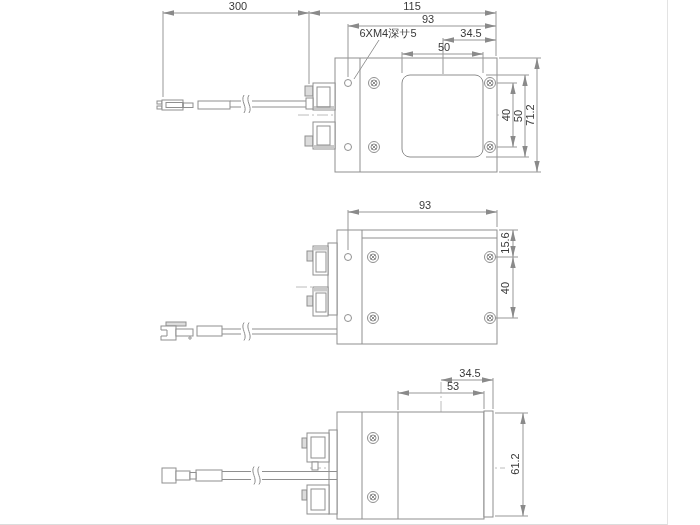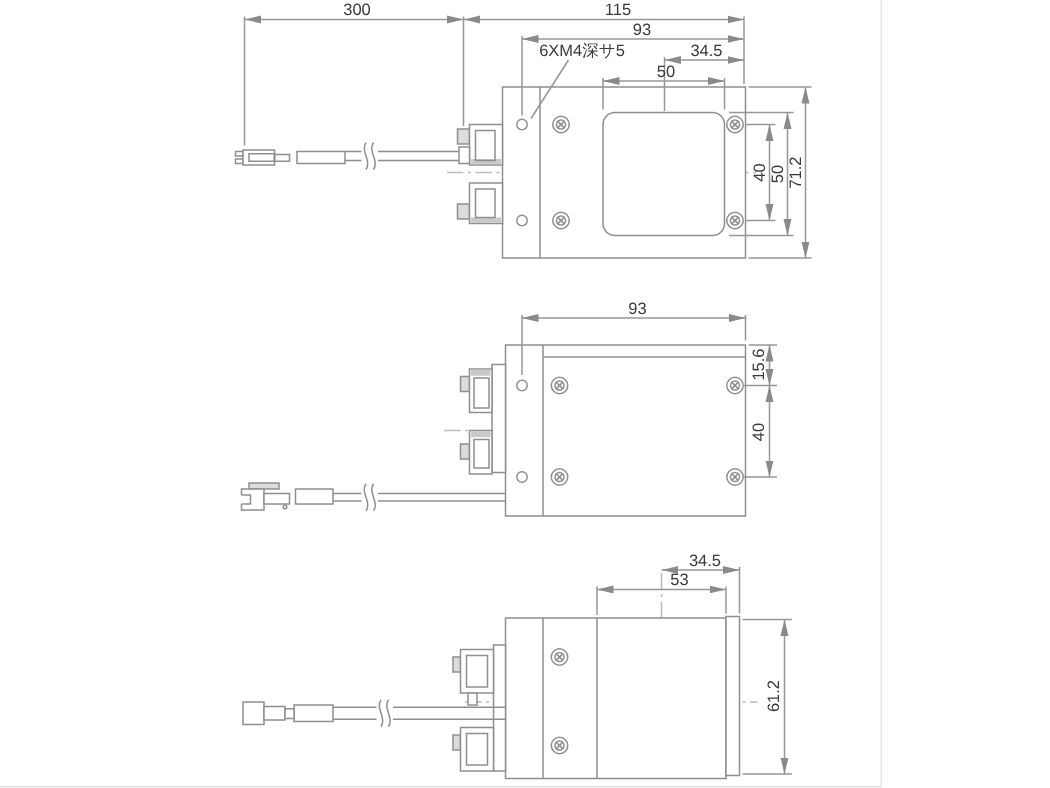--- a/index.html
+++ b/index.html
@@ -1,18 +1,18 @@
 <!DOCTYPE html>
 <html><head>
 <meta charset="utf-8">
 <style>
   html,body{margin:0;padding:0;background:#fff;}
   .sheet{
     position:relative;
-    width:588px;height:525px;
+    width:668px;height:525px;
     background:#ffffff;
     border-right:1px solid #e3e3e3;
     border-bottom:1px solid #dcdcdc;
     box-sizing:border-box;
     font-family:"Liberation Sans","DejaVu Sans",sans-serif;
   }
   svg text{
     font-family:"Liberation Sans","DejaVu Sans",sans-serif;
     font-size:11px;
     fill:#3a3a3a;

